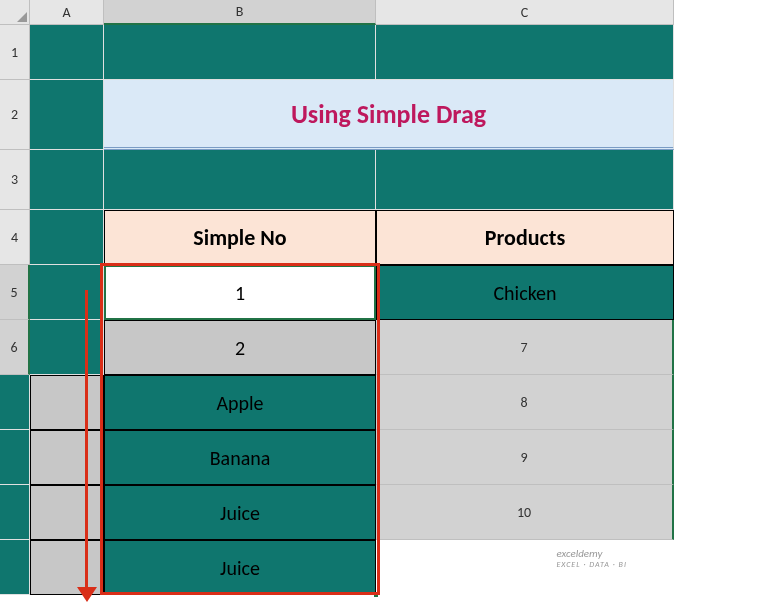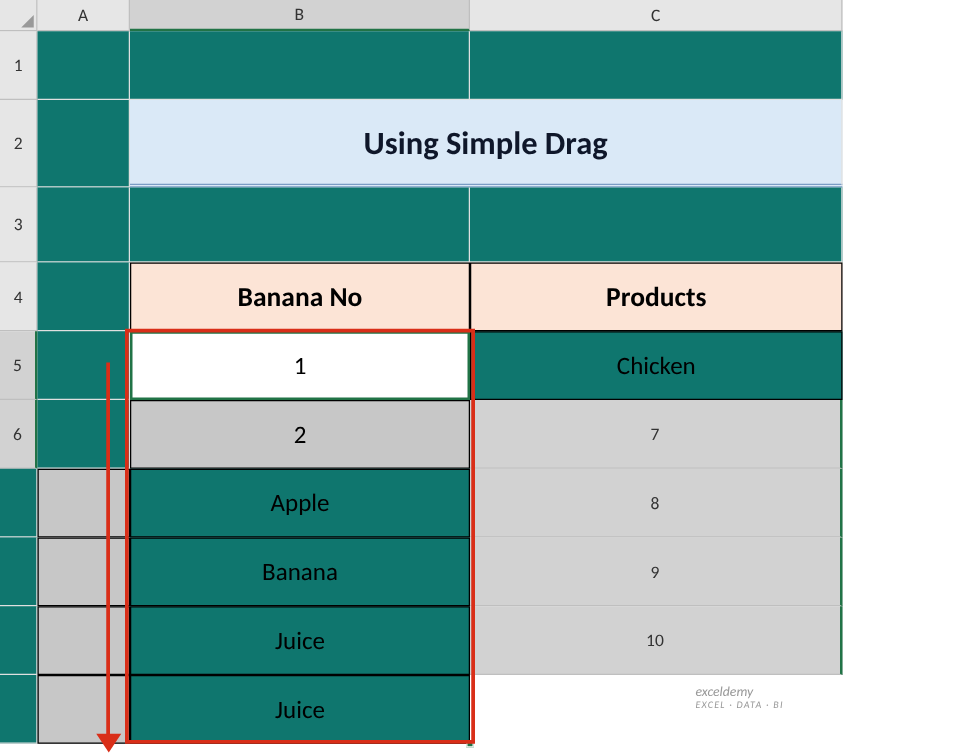--- a/index.html
+++ b/index.html
@@ -82,21 +82,21 @@
       justify-content: center;
       font-size: 20px;
       background: #0f766e;
       position: relative;
     }
     
     .title-cell {
       background: #dae9f7;
       font-weight: bold;
       font-size: 26px;
-      color: #0f172a;
+      color: #be185d;
       border-bottom: 3px double #7a9cc4;
     }
     
     .header-cell {
       background: #fce4d6;
       border: 1px solid #000;
       font-weight: bold;
       font-size: 22px;
       color: #000;
     }
@@ -196,21 +196,21 @@
   <div class="cell"></div>
   <div class="cell title-cell" style="grid-column: 3 / 5;">Using Simple Drag</div>
 
   <div class="row-header">3</div>
   <div class="cell"></div>
   <div class="cell"></div>
   <div class="cell"></div>
 
   <div class="row-header">4</div>
   <div class="cell"></div>
-  <div class="cell header-cell">Banana No</div>
+  <div class="cell header-cell">Simple No</div>
   <div class="cell header-cell">Products</div>
 
   <div class="row-header selected">5</div>
   <div class="cell"></div>
   <div class="cell data-cell selected-first">1</div>
   <div class="cell data-cell">Chicken</div>
 
   <div class="row-header selected">6</div>
   <div class="cell"></div>
   <div class="cell data-cell selected-range">2</div>

